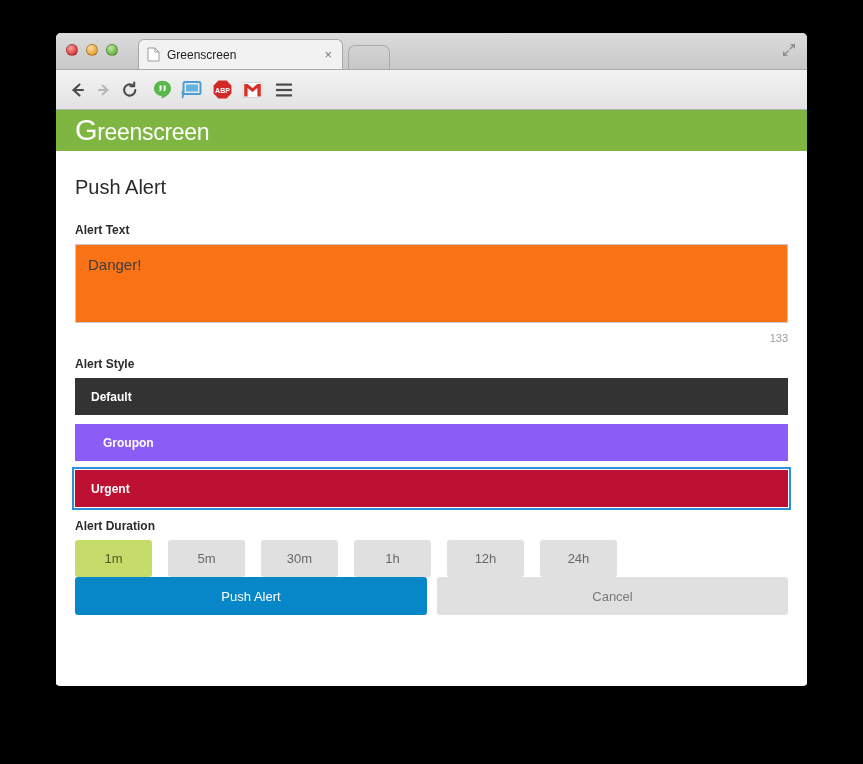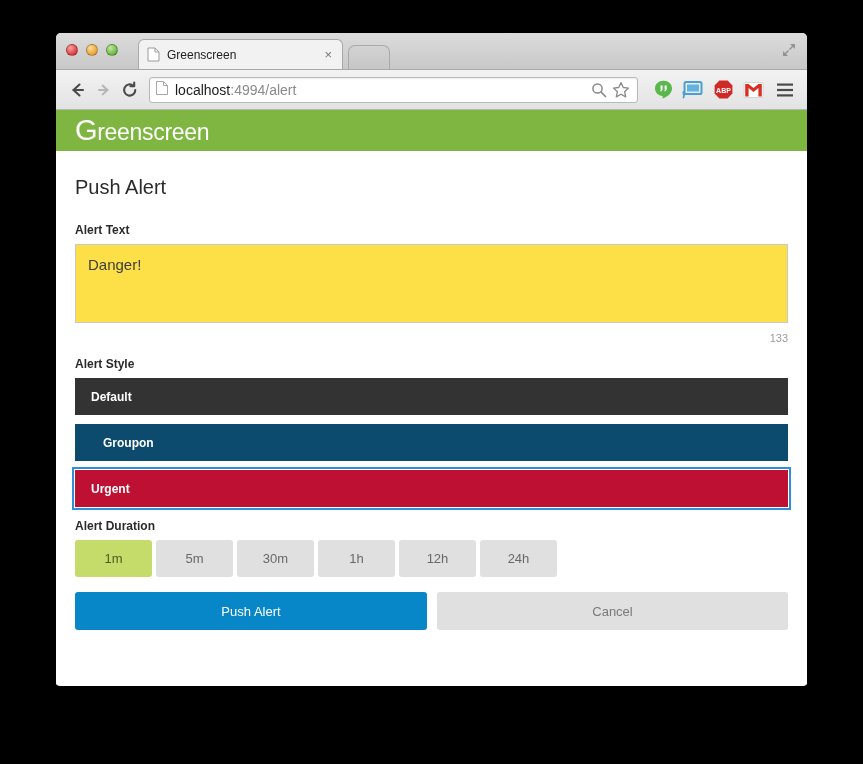--- a/index.html
+++ b/index.html
@@ -204,21 +204,21 @@
   .field-label {
     font-size: 12px;
     font-weight: bold;
     color: #2b2b2b;
     margin-bottom: 7px;
   }
 
   #alert-textarea {
     width: 100%;
     height: 79px;
-    background: #fde047;
+    background: #f97316;
     border: 1px solid #c9c9c9;
     box-sizing: border-box;
     padding: 10px 12px;
     font-size: 15px;
     color: #3d3d3d;
     font-family: "Liberation Sans", sans-serif;
     resize: none;
     outline: none;
     line-height: 1.3;
   }
@@ -245,22 +245,21 @@
   }
   .style-option.selected {
     outline: 2px solid #2f8fd8;
     outline-offset: 1px;
   }
 
   #alert-duration-label { margin-top: 12px; }
 
   #duration-row {
     display: flex;
-    gap: 4px;
-    margin-bottom: 15px;
+    gap: 16px;
   }
   .duration-btn {
     width: 77px;
     height: 37px;
     background: #e0e0e0;
     border-radius: 3px;
     display: flex;
     align-items: center;
     justify-content: center;
     font-size: 13px;
@@ -354,40 +353,20 @@
       </svg>
     </div>
 
     <div class="nav-btn">
       <svg width="20" height="20" viewBox="0 0 20 20">
         <path d="M15.3 10 a5.6 5.6 0 1 1 -2.0 -4.3" fill="none" stroke="#4a4a4a" stroke-width="2.1" stroke-linecap="round"></path>
         <path d="M14.2 2.6 L14.2 6.3 L10.5 6.3" fill="none" stroke="#4a4a4a" stroke-width="2.1" stroke-linecap="round" stroke-linejoin="round"></path>
       </svg>
     </div>
 
-    <div id="url-bar">
-      <span class="page-icon">
-        <svg width="12" height="14" viewBox="0 0 12 14">
-          <path d="M0.5 0.5 h7 l4 4 v9 h-11 z" fill="#fff" stroke="#a8a8a8" stroke-width="1"></path>
-          <path d="M7.5 0.5 v4 h4" fill="none" stroke="#a8a8a8" stroke-width="1"></path>
-        </svg>
-      </span>
-      <span id="url-text"><span class="host">localhost</span><span>:4994/alert</span></span>
-      <span class="omni-icon">
-        <svg width="20" height="20" viewBox="0 0 20 20">
-          <circle cx="8.5" cy="8.5" r="4.6" fill="none" stroke="#8a8a8a" stroke-width="1.5"></circle>
-          <path d="M12 12 L16.5 16.5" stroke="#8a8a8a" stroke-width="1.7" stroke-linecap="round"></path>
-        </svg>
-      </span>
-      <span class="omni-icon">
-        <svg width="20" height="20" viewBox="0 0 20 20">
-          <path d="M10 2.6 l2.3 4.9 5.2 0.6 -3.9 3.6 1.1 5.2 -4.7-2.7 -4.7 2.7 1.1-5.2 -3.9-3.6 5.2-0.6 z" fill="none" stroke="#8a8a8a" stroke-width="1.3" stroke-linejoin="round"></path>
-        </svg>
-      </span>
-    </div>
 
     <div class="ext-icon">
       <svg width="21" height="21" viewBox="0 0 21 21">
         <path d="M10.5 1.8 C5.6 1.8 2 5.1 2 9.4 c0 4 3.2 7.2 7.6 7.5 l0 2.6 c3.4-1.2 9.4-4.6 9.4-10.1 0-4.3-3.6-7.6-8.5-7.6z" fill="#5ab74c"></path>
         <path d="M7.5 6.6 h2.1 v3.2 c0 1.3-0.8 2.2-2 2.6 l-0.5-0.9 c0.8-0.3 1.1-0.7 1.1-1.3 h-0.7z" fill="#fff"></path>
         <path d="M11.6 6.6 h2.1 v3.2 c0 1.3-0.8 2.2-2 2.6 l-0.5-0.9 c0.8-0.3 1.1-0.7 1.1-1.3 h-0.7z" fill="#fff"></path>
       </svg>
     </div>
 
     <div class="ext-icon">
@@ -438,21 +417,21 @@
       <div class="field-label">Alert Text</div>
       <textarea id="alert-textarea" placeholder="" style="">Danger!</textarea>
       <div id="char-counter">133</div>
 
       <div class="field-label" id="alert-style-label">Alert Style</div>
 
       <div id="style-list">
         <div class="style-option" style="background: rgb(51, 51, 51);">
           <span>Default</span>
         </div>
-        <div class="style-option" style="background: #0c4a6e; padding-left: 28px;">
+        <div class="style-option" style="background: #8b5cf6; padding-left: 28px;">
           <span>Groupon</span>
         </div>
         <div class="style-option selected" style="background: rgb(190, 16, 51);">
           <span>Urgent</span>
         </div>
       </div>
 
       <div class="field-label" id="alert-duration-label">Alert Duration</div>
 
       <div id="duration-row">

